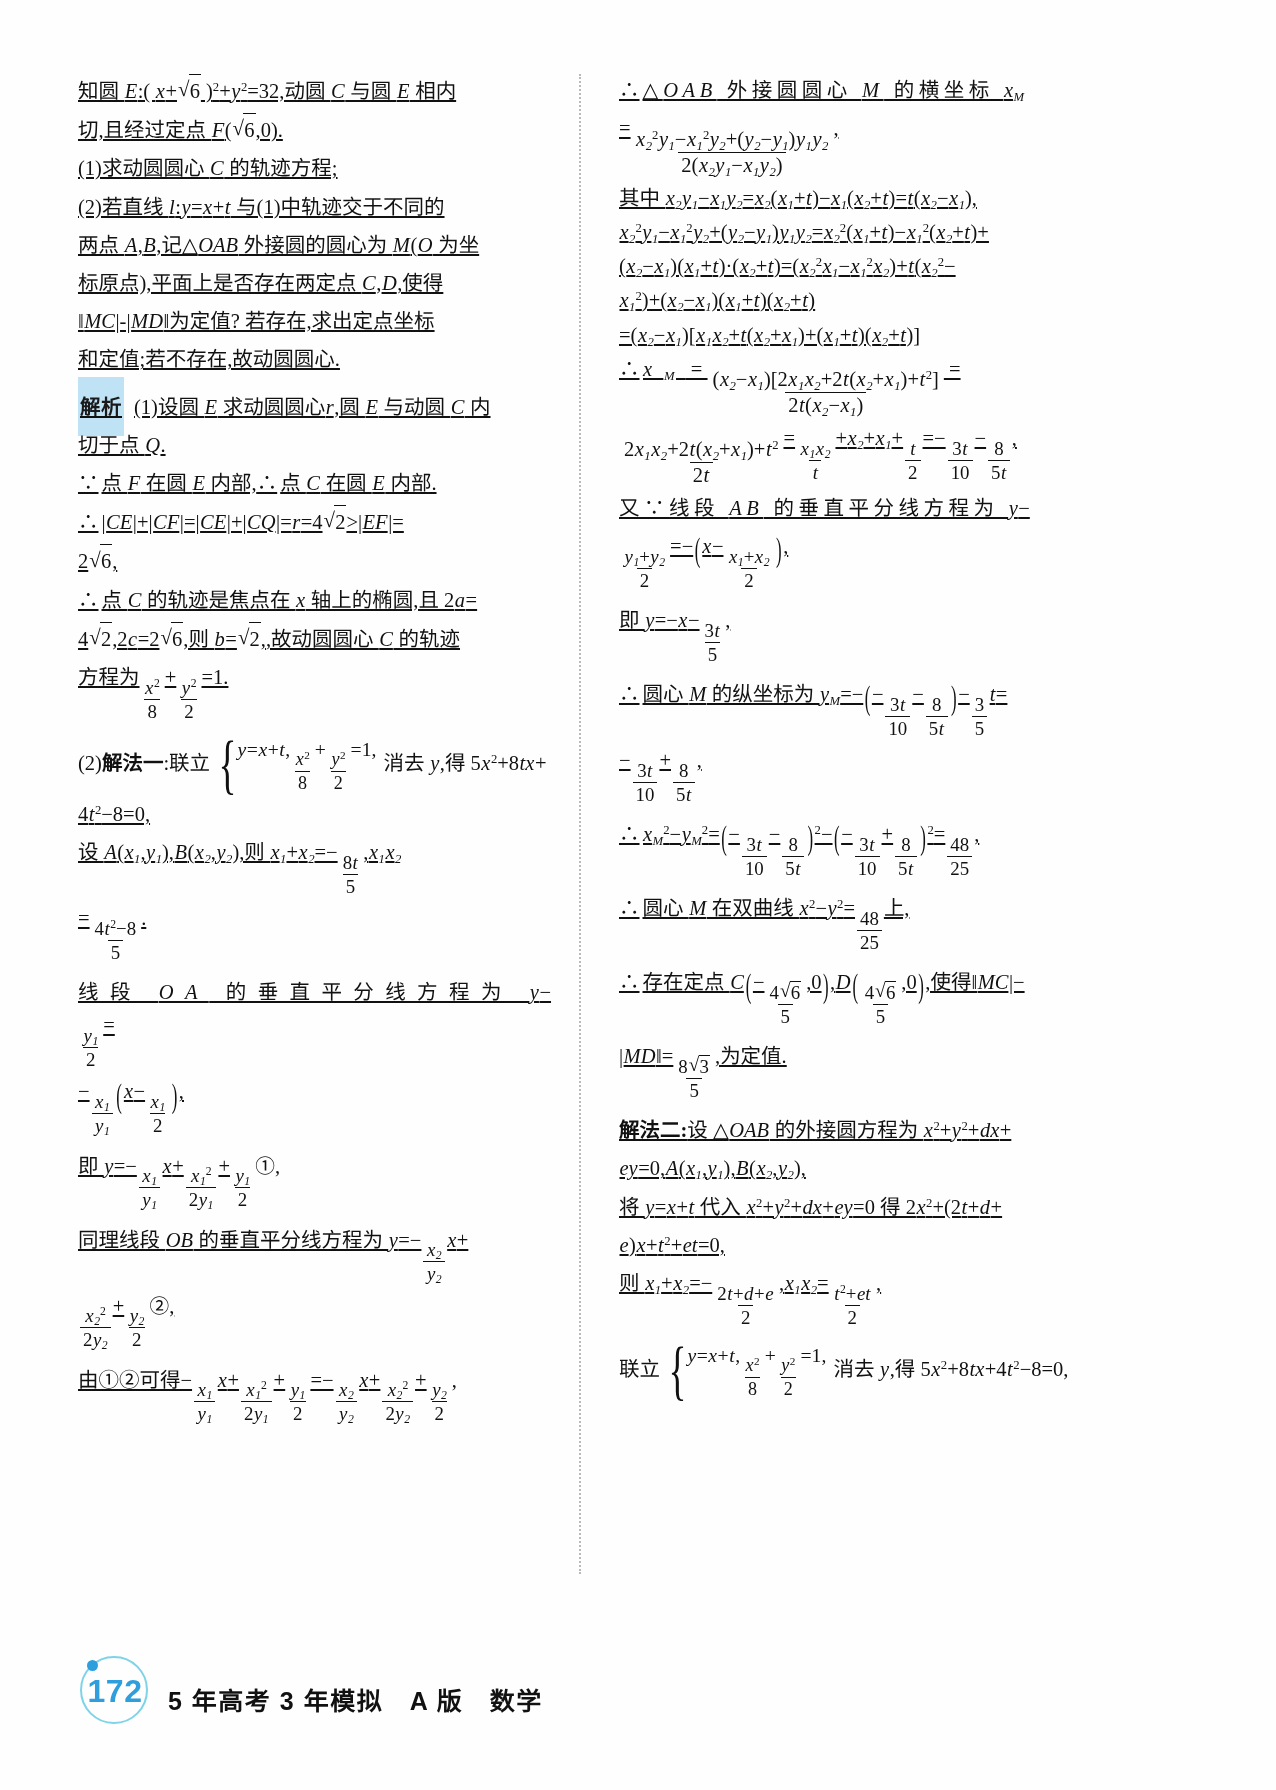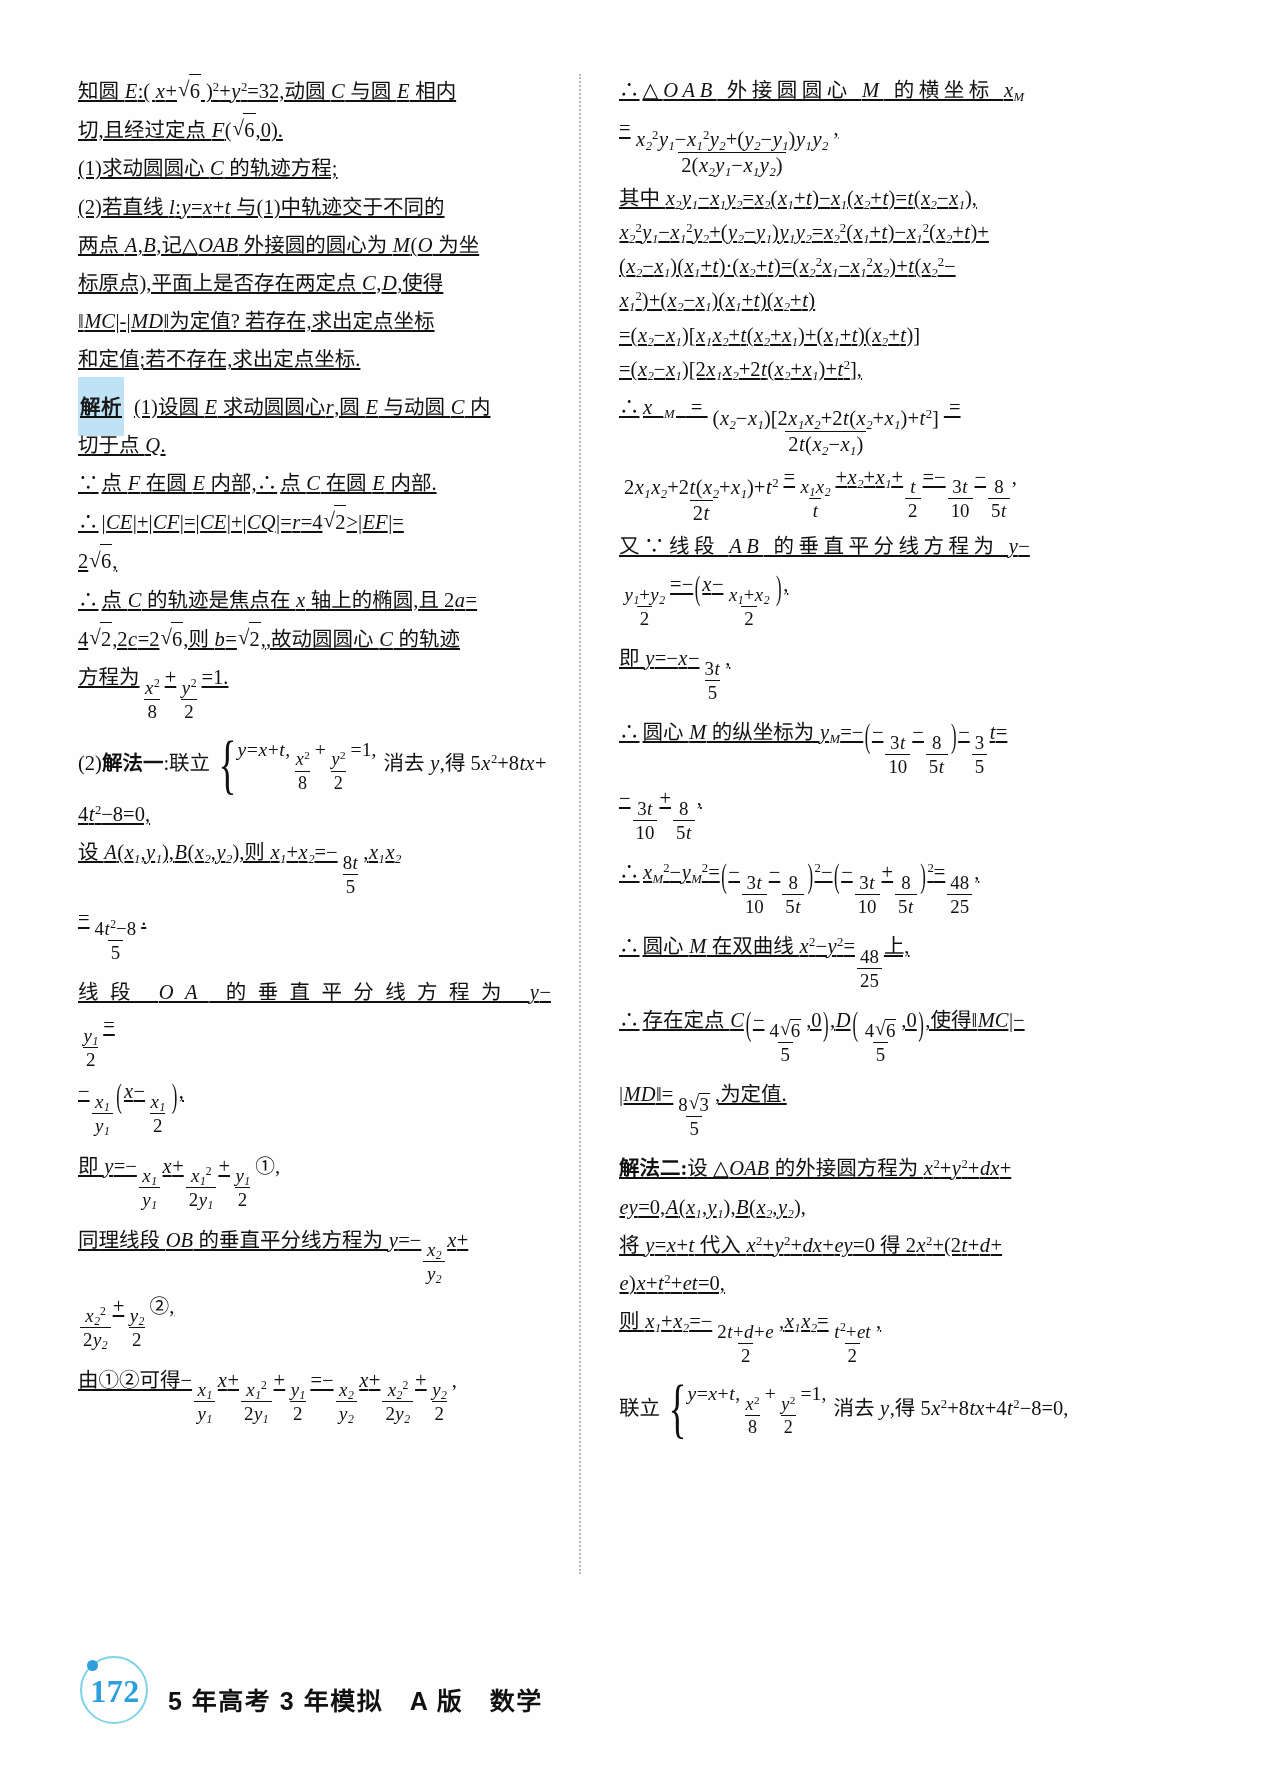--- a/index.html
+++ b/index.html
@@ -218,21 +218,21 @@
     width: 11px; height: 11px;
     background: #2e9fdc;
     border-radius: 50%;
   }
   .pagebadge .num {
     position: absolute;
     inset: 0;
     display: flex;
     align-items: center;
     justify-content: center;
-    font-family: Liberation Serif, serif;
+    font-family: Liberation Sans, sans-serif;
     font-weight: 700;
     font-size: 32px;
     color: #2e9fdc;
     letter-spacing: 0.5px;
   }
   .footer-title {
     font-family: "Liberation Sans", "DejaVu Sans", sans-serif;
     font-weight: 700;
     font-size: 25px;
     color: #111;
@@ -272,21 +272,21 @@
 
       <div class="line">
         <span>标原点),平面上是否存在两定点 </span><span class="m">C</span><span>,</span><span class="m">D</span><span>,使得</span>
       </div>
 
       <div class="line">
         <span>‖</span><span class="m">MC</span><span>|-|</span><span class="m">MD</span><span>‖为定值? 若存在,求出定点坐标</span>
       </div>
 
       <div class="line sp">
-        <span>和定值;若不存在,求出定点坐标.</span>
+        <span>和定值;若不存在,故动圆圆心.</span>
       </div>
 
       <div class="line">
         <span class="tag-jiexi">解析</span><span>(1)设圆 </span><span class="m">E</span><span> 求动圆圆心</span><span class="m">r</span><span>,圆 </span><span class="m">E</span><span> 与动圆 </span><span class="m">C</span><span> 内</span>
       </div>
 
       <div class="line">
         <span>切于点 </span><span class="m">Q</span><span>.</span>
       </div>
 
@@ -459,23 +459,20 @@
       </div>
 
       <div class="line tight">
         <span class="nowrap"><span class="m">x</span><sub>1</sub><sup class="up">2</sup>)+(<span class="m">x</span><sub>2</sub>−<span class="m">x</span><sub>1</sub>)(<span class="m">x</span><sub>1</sub>+<span class="m">t</span>)(<span class="m">x</span><sub>2</sub>+<span class="m">t</span>)</span>
       </div>
 
       <div class="line tight">
         <span class="nowrap">=(<span class="m">x</span><sub>2</sub>−<span class="m">x</span><sub>1</sub>)[<span class="m">x</span><sub>1</sub><span class="m">x</span><sub>2</sub>+<span class="m">t</span>(<span class="m">x</span><sub>2</sub>+<span class="m">x</span><sub>1</sub>)+(<span class="m">x</span><sub>1</sub>+<span class="m">t</span>)(<span class="m">x</span><sub>2</sub>+<span class="m">t</span>)]</span>
       </div>
 
-      <div class="line">
-        <span class="nowrap">=(<span class="m">x</span><sub>2</sub>−<span class="m">x</span><sub>1</sub>)[2<span class="m">x</span><sub>1</sub><span class="m">x</span><sub>2</sub>+2<span class="m">t</span>(<span class="m">x</span><sub>2</sub>+<span class="m">x</span><sub>1</sub>)+<span class="m">t</span><sup class="up">2</sup>],</span>
-      </div>
 
       <div class="line">
         <span class="therefore">∴</span><span class="spread2"><span class="m">x</span><sub>M</sub></span><span>&nbsp;=&nbsp;</span><span class="frac big">
             <span class="num">(<span class="m">x</span><sub>2</sub>−<span class="m">x</span><sub>1</sub>)[2<span class="m">x</span><sub>1</sub><span class="m">x</span><sub>2</sub>+2<span class="m">t</span>(<span class="m">x</span><sub>2</sub>+<span class="m">x</span><sub>1</sub>)+<span class="m">t</span><sup class="up">2</sup>]</span>
             <span class="den">2<span class="m">t</span>(<span class="m">x</span><sub>2</sub>−<span class="m">x</span><sub>1</sub>)</span>
           </span><span>&nbsp;=</span>
       </div>
 
       <div class="line">
         <span class="nowrap"><span class="frac big">

